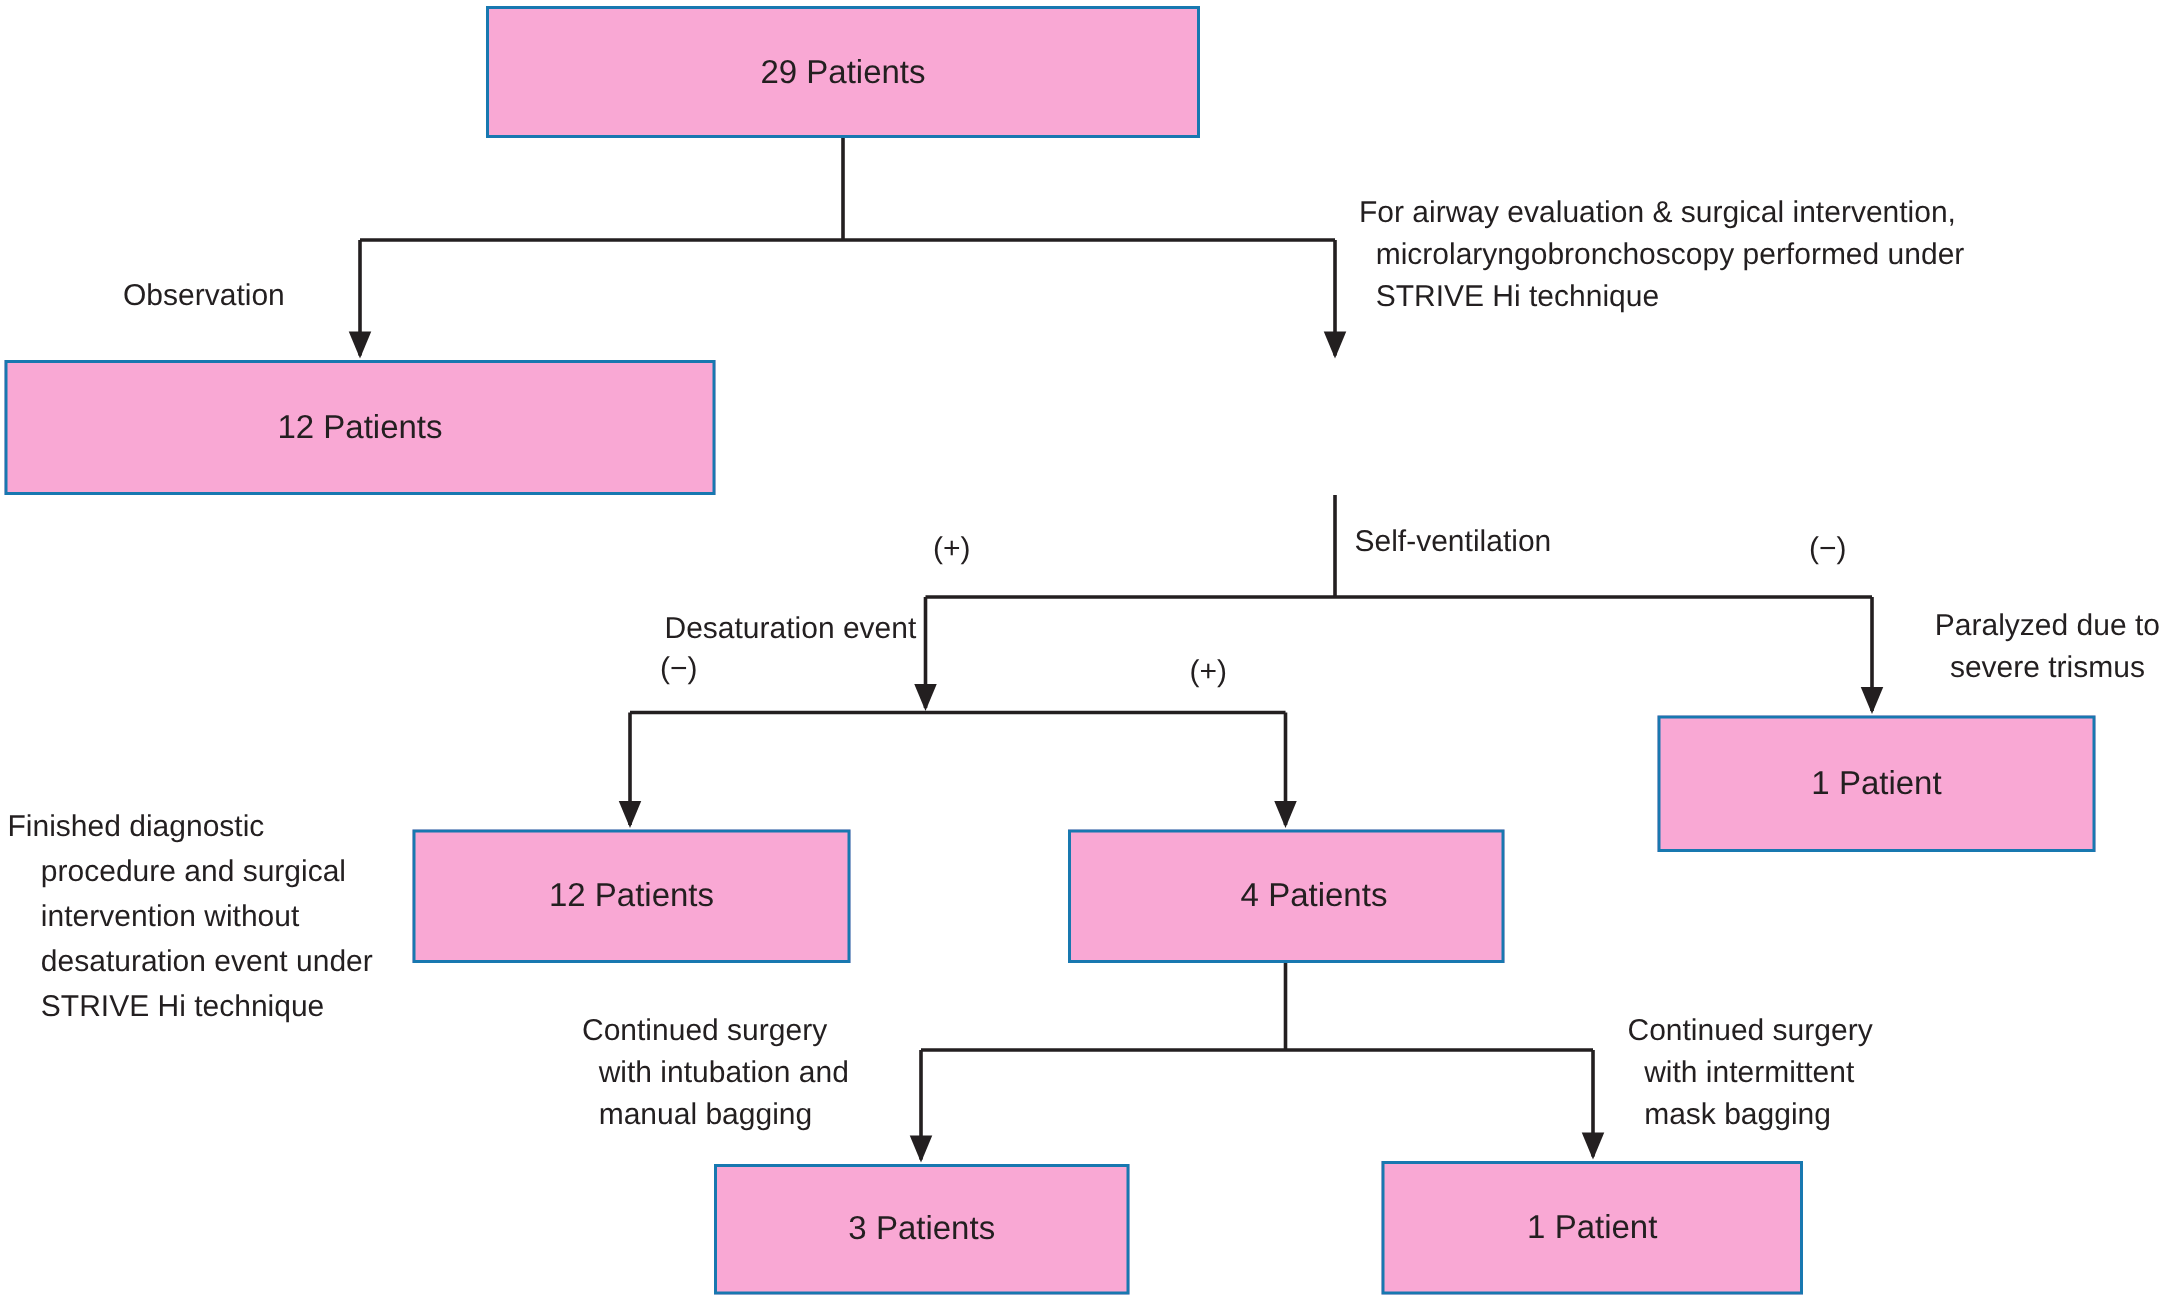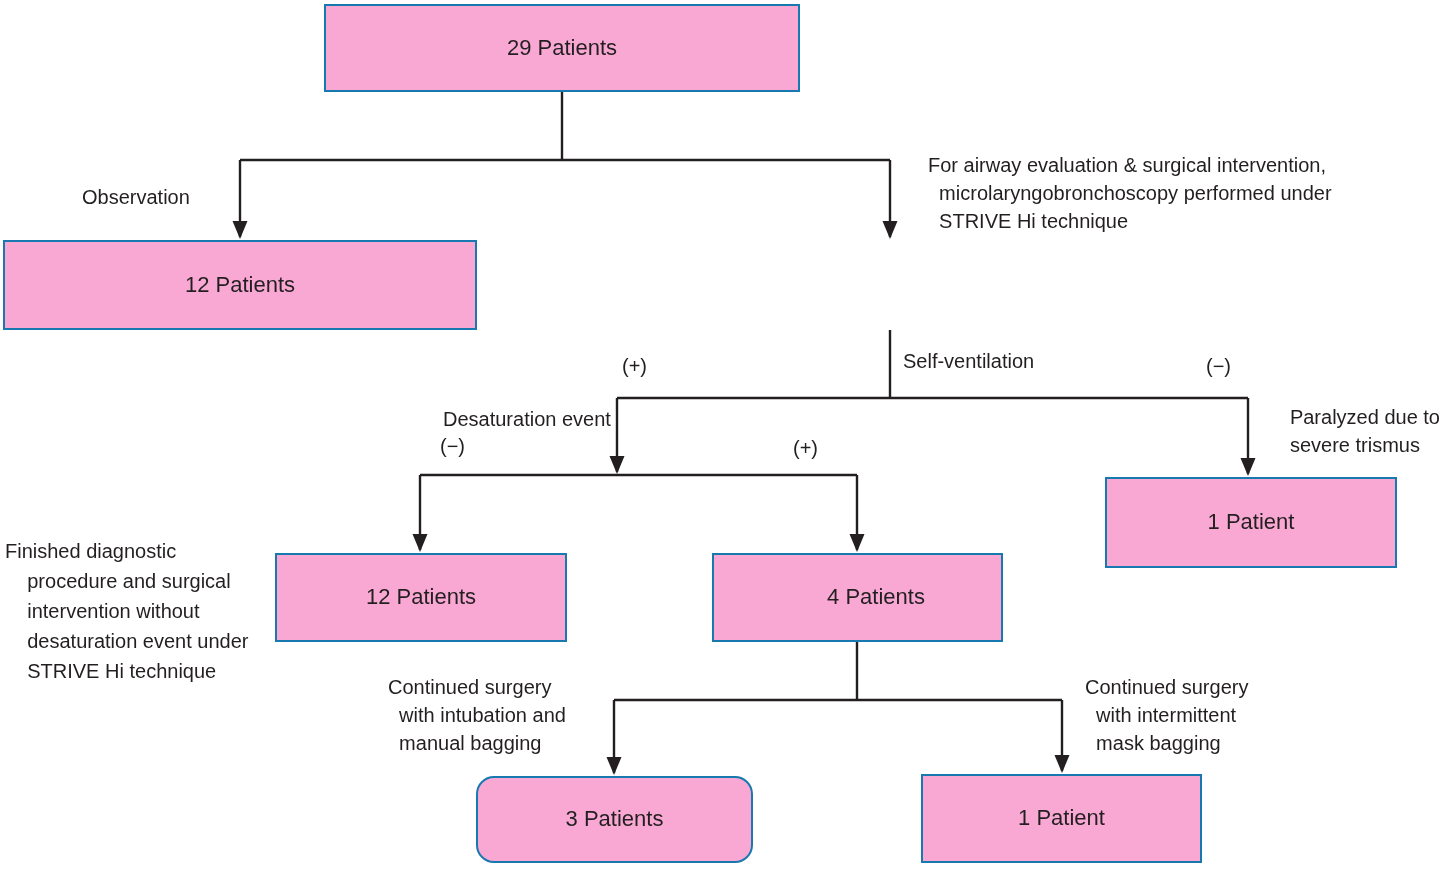--- a/index.html
+++ b/index.html
@@ -33,35 +33,35 @@
     line-height: 1.2;
     color: #231f20;
     text-align: center;
   }
   .b-total        { left: 324px; top:   4px; width: 476px; height: 88px; }
   .b-obs          { left:   3px; top: 240px; width: 474px; height: 90px; }
   .b-strive       { left: 653px; top: 240px; width: 474px; height: 90px; }
   .b-paralyzed    { left: 1105px; top: 477px; width: 292px; height: 91px; }
   .b-nodesat      { left: 275px; top: 553px; width: 292px; height: 89px; }
   .b-desat        { left: 712px; top: 553px; width: 291px; height: 89px; padding-left: 37px; }
-  .b-intub        { left: 476px; top: 776px; width: 277px; height: 87px; border-radius: 18px; }
+  .b-intub        { left: 476px; top: 776px; width: 277px; height: 87px; }
   .b-mask         { left: 921px; top: 774px; width: 281px; height: 89px; }
   .note {
     position: absolute;
     white-space: pre;
     font-size: 20px;
     line-height: 28px;
     color: #231f20;
   }
   .n-observation  { left:  82px; top: 183px; }
-  .n-strive       { left: 906px; top: 151px; margin-left: 22px; }
+  .n-strive       { left: 906px; top: 128px; }
   .n-selfvent     { left: 903px; top: 347px; }
   .n-plus-left    { left: 622px; top: 352px; }
   .n-minus-right  { left: 1206px; top: 352px; }
-  .n-paralyzed    { right:  4px; top: 403px; text-align: left; }
+  .n-paralyzed    { right:  4px; top: 403px; text-align: center; }
   .n-desatevent   { left: 411px; top: 405px; margin-left: 32px; }
   .n-desat-minus  { left: 440px; top: 432px; }
   .n-desat-plus   { left: 793px; top: 434px; }
   .n-finished     { left:   5px; top: 536px; line-height: 30px; }
   .n-cont-intub   { left: 388px; top: 673px; }
   .n-cont-mask    { left: 1085px; top: 673px; }
 </style>
 </head>
 <body>
 

